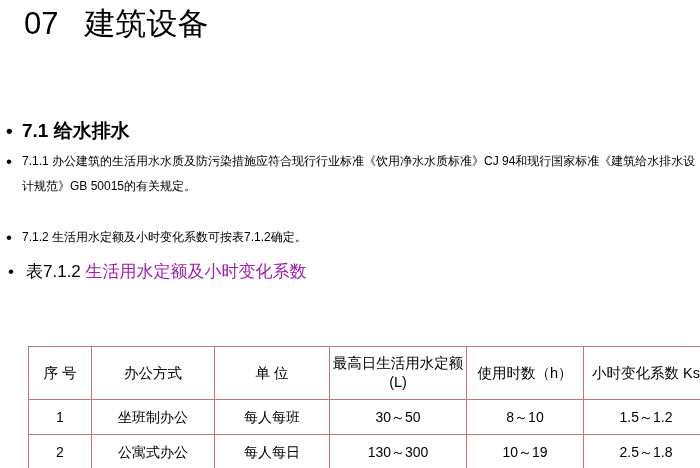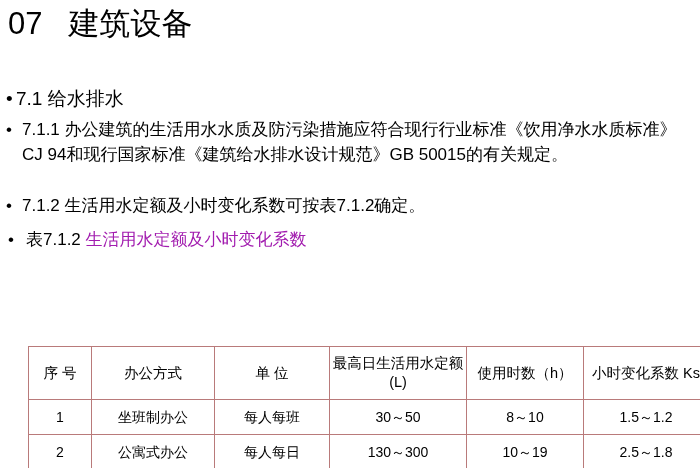--- a/index.html
+++ b/index.html
@@ -16,21 +16,21 @@
     position: relative;
   }
   .slide {
     position: relative;
     width: 700px;
     height: 468px;
     box-sizing: border-box;
   }
   .slide-title {
     position: absolute;
-    left: 8px;
+    left: 24px;
     top: 2px;
     font-size: 31px;
     line-height: 44px;
     letter-spacing: 0px;
     white-space: nowrap;
   }
   .slide-title .num {
     font-weight: normal;
   }
   .slide-title .gap {
@@ -43,40 +43,41 @@
 
   .body {
     position: absolute;
     left: 0;
     top: 86px;
     width: 700px;
   }
 
   .bullet-l1 {
     position: relative;
-    padding-left: 16px;
+    padding-left: 22px;
     font-size: 19px;
-    font-weight: normal;
+    font-weight: bold;
     line-height: 26px;
     margin-bottom: 4px;
+    margin-top: 32px;
   }
   .bullet-l1::before {
     content: "\2022";
     position: absolute;
     left: 6px;
     top: 0px;
     font-size: 19px;
     line-height: 26px;
   }
 
   .bullet-l2 {
     position: relative;
     padding-left: 22px;
     padding-right: 4px;
-    font-size: 17px;
+    font-size: 12px;
     line-height: 25px;
     margin-top: 4px;
   }
   .bullet-l2::before {
     content: "\2022";
     position: absolute;
     left: 6px;
     top: 0px;
     font-size: 17px;
     line-height: 25px;

